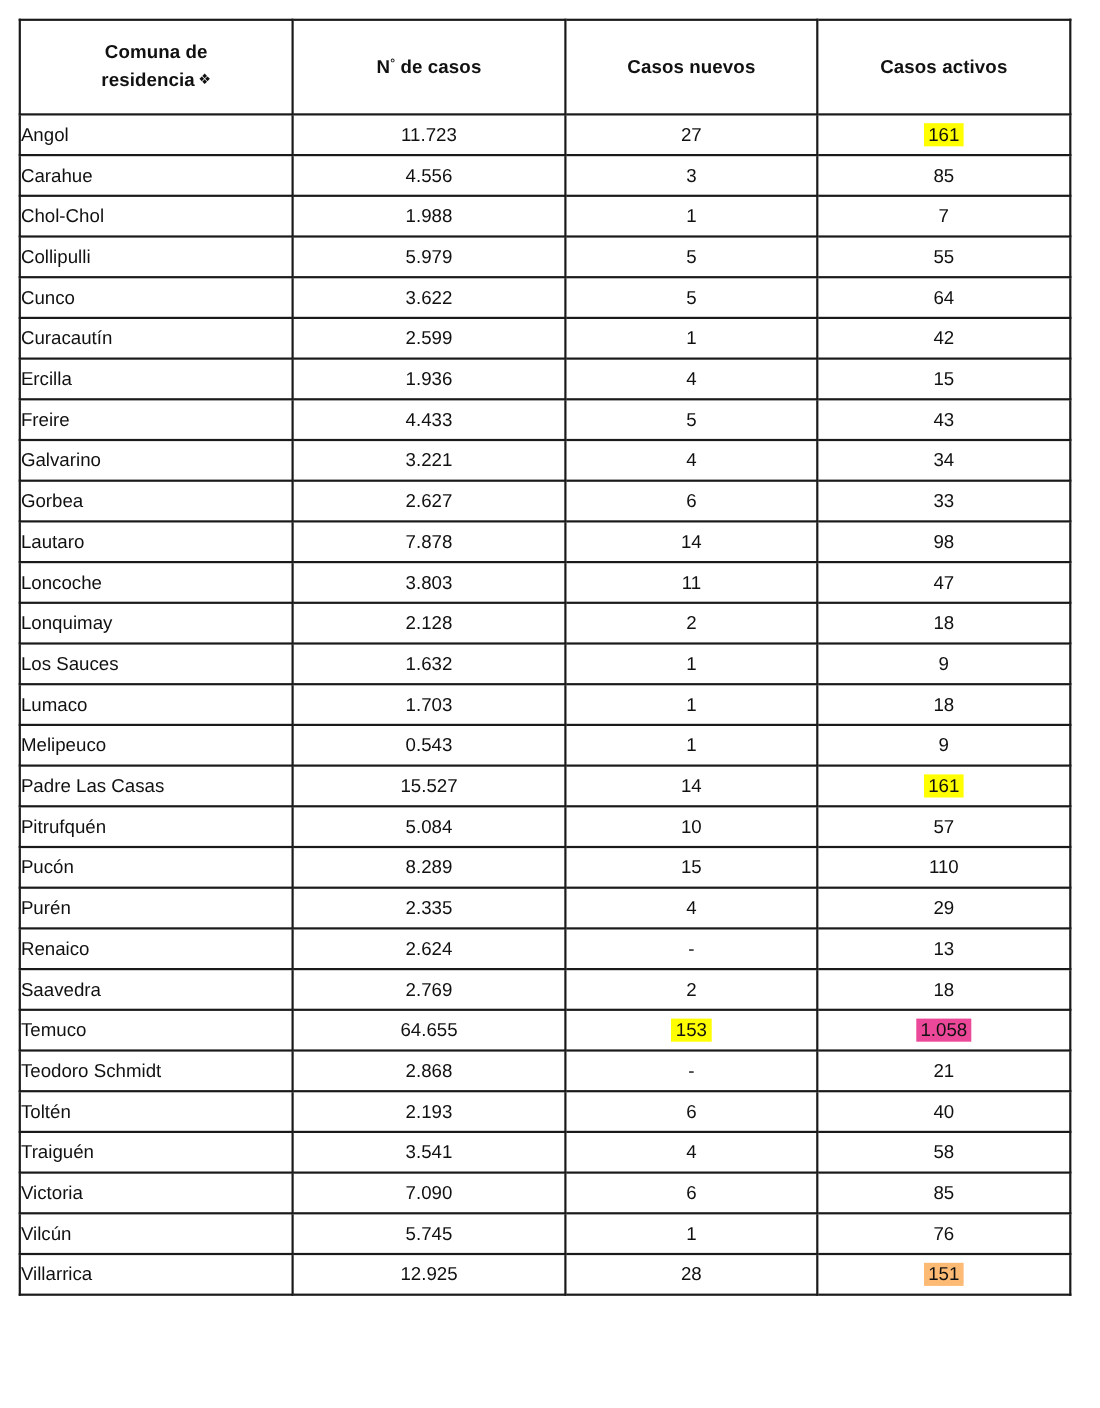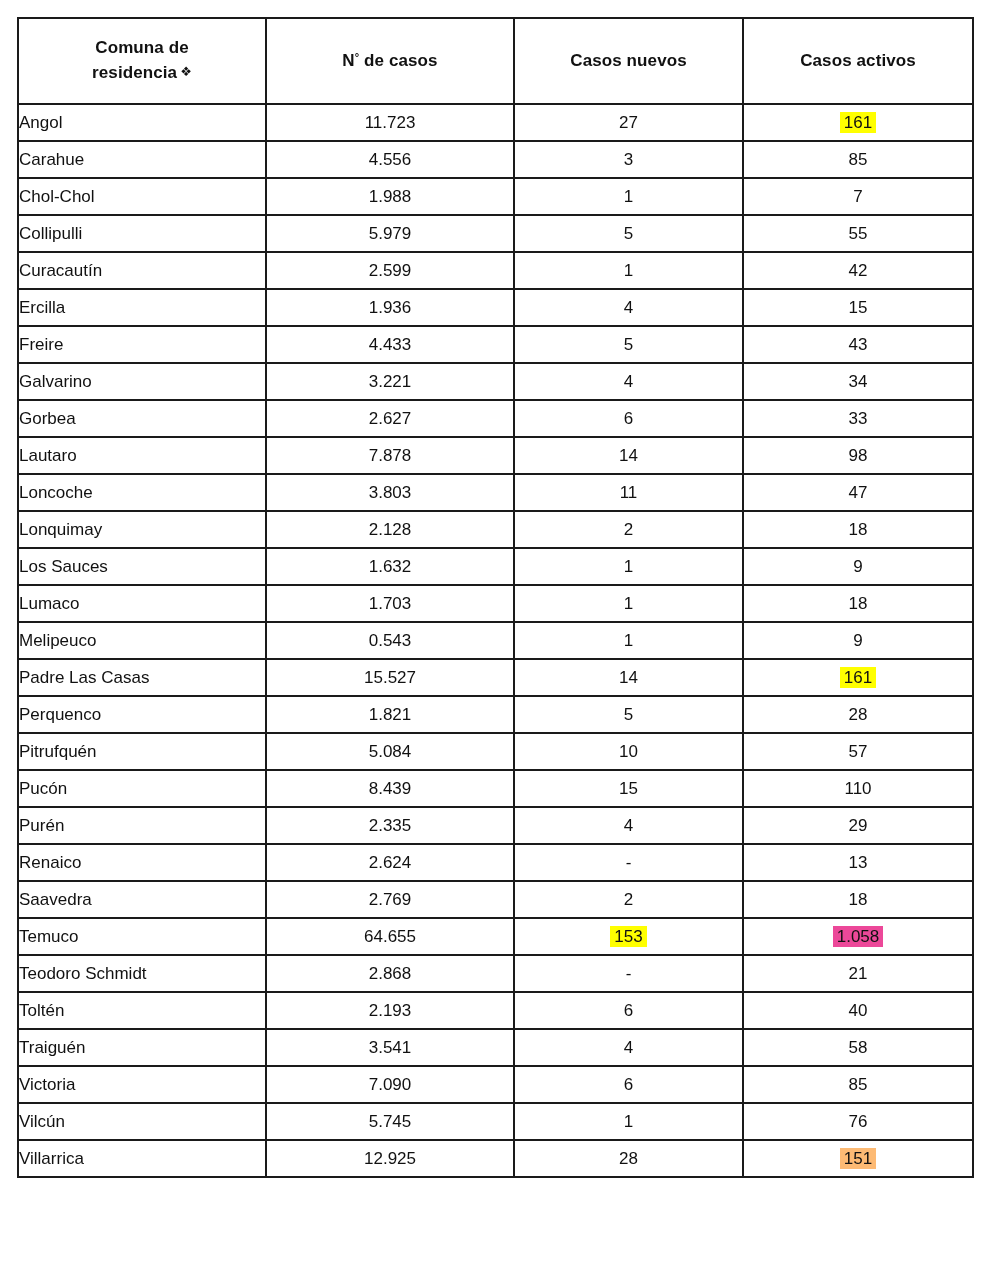--- a/index.html
+++ b/index.html
@@ -140,20 +140,26 @@
           <td class="cell-nuevos"><span class="plain">1</span></td>
           <td class="cell-activos"><span class="plain">7</span></td>
         </tr>
         <tr>
           <td class="cell-comuna"><span class="plain">Collipulli</span></td>
           <td class="cell-num"><span class="plain">5.979</span></td>
           <td class="cell-nuevos"><span class="plain">5</span></td>
           <td class="cell-activos"><span class="plain">55</span></td>
         </tr>
         <tr>
+          <td class="cell-comuna"><span class="plain">Cunco</span></td>
+          <td class="cell-num"><span class="plain">3.622</span></td>
+          <td class="cell-nuevos"><span class="plain">5</span></td>
+          <td class="cell-activos"><span class="plain">64</span></td>
+        </tr>
+        <tr>
           <td class="cell-comuna"><span class="plain">Curacautín</span></td>
           <td class="cell-num"><span class="plain">2.599</span></td>
           <td class="cell-nuevos"><span class="plain">1</span></td>
           <td class="cell-activos"><span class="plain">42</span></td>
         </tr>
         <tr>
           <td class="cell-comuna"><span class="plain">Ercilla</span></td>
           <td class="cell-num"><span class="plain">1.936</span></td>
           <td class="cell-nuevos"><span class="plain">4</span></td>
           <td class="cell-activos"><span class="plain">15</span></td>
@@ -212,34 +218,28 @@
           <td class="cell-nuevos"><span class="plain">1</span></td>
           <td class="cell-activos"><span class="plain">9</span></td>
         </tr>
         <tr>
           <td class="cell-comuna"><span class="plain">Padre Las Casas</span></td>
           <td class="cell-num"><span class="plain">15.527</span></td>
           <td class="cell-nuevos"><span class="plain">14</span></td>
           <td class="cell-activos"><span class="hl" style="background: rgb(255, 255, 0);">161</span></td>
         </tr>
         <tr>
-          <td class="cell-comuna"><span class="plain">Perquenco</span></td>
-          <td class="cell-num"><span class="plain">1.821</span></td>
-          <td class="cell-nuevos"><span class="plain">5</span></td>
-          <td class="cell-activos"><span class="plain">28</span></td>
-        </tr>
-        <tr>
           <td class="cell-comuna"><span class="plain">Pitrufquén</span></td>
           <td class="cell-num"><span class="plain">5.084</span></td>
           <td class="cell-nuevos"><span class="plain">10</span></td>
           <td class="cell-activos"><span class="plain">57</span></td>
         </tr>
         <tr>
           <td class="cell-comuna"><span class="plain">Pucón</span></td>
-          <td class="cell-num"><span class="plain">8.439</span></td>
+          <td class="cell-num"><span class="plain">8.289</span></td>
           <td class="cell-nuevos"><span class="plain">15</span></td>
           <td class="cell-activos"><span class="plain">110</span></td>
         </tr>
         <tr>
           <td class="cell-comuna"><span class="plain">Purén</span></td>
           <td class="cell-num"><span class="plain">2.335</span></td>
           <td class="cell-nuevos"><span class="plain">4</span></td>
           <td class="cell-activos"><span class="plain">29</span></td>
         </tr>
         <tr>

